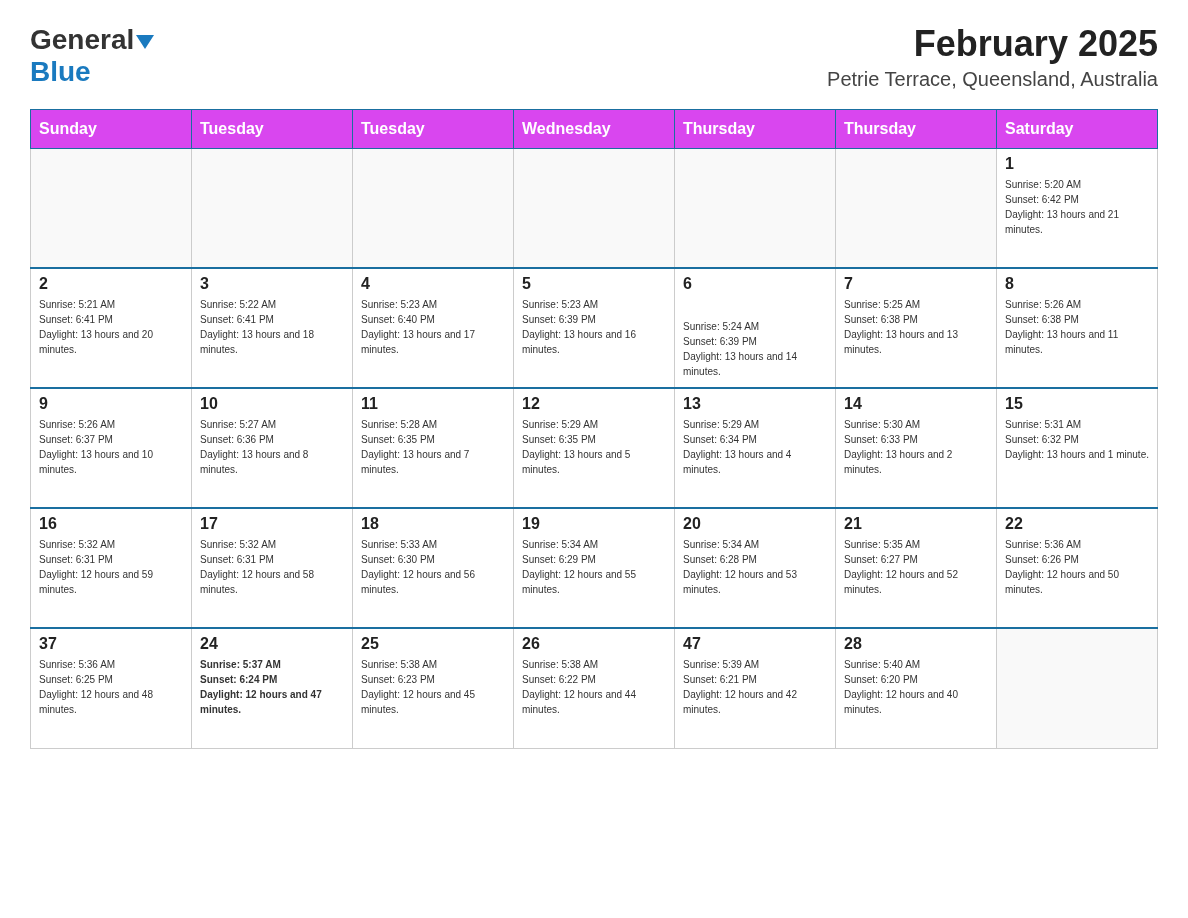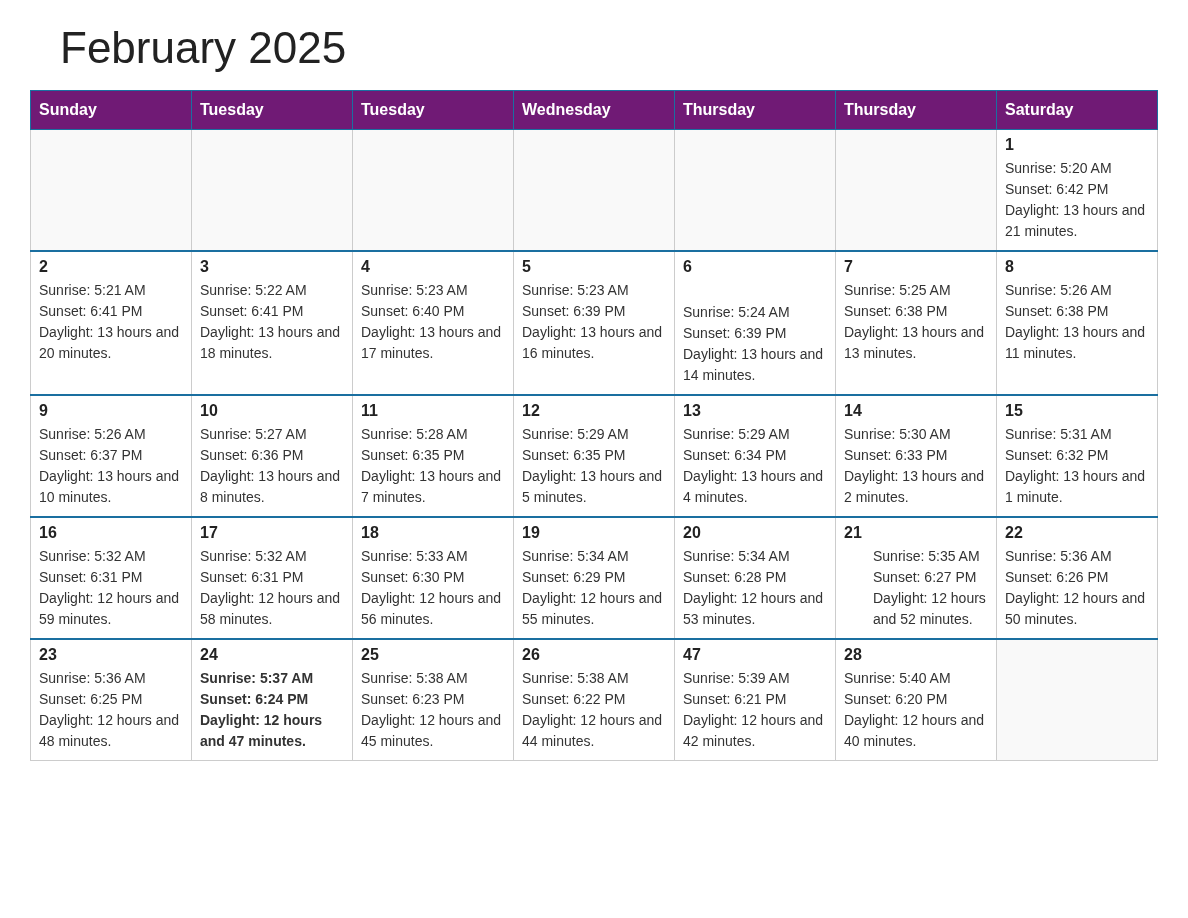--- a/index.html
+++ b/index.html
@@ -30,38 +30,38 @@
       border-top: 14px solid #1a7abf;
       margin-left: 2px;
       vertical-align: middle;
       position: relative;
       top: -3px;
     }
     .title-area {
       text-align: right;
     }
     .month-title {
-      font-size: 44px;
-      font-weight: normal;
+      font-size: 36px;
+      font-weight: bold;
       color: #222;
       line-height: 1.1;
       margin-left: 30px;
     }
     .location {
       font-size: 20px;
       color: #444;
       margin-top: 4px;
     }
     .calendar {
       width: 100%;
       border-collapse: collapse;
       border: 1px solid #aaa;
     }
     .calendar th {
-      background-color: #701a75;
+      background-color: #d946ef;
       color: #fff;
       font-size: 16px;
       font-weight: bold;
       padding: 10px 8px;
       text-align: left;
       border: 1px solid #1a6fa0;
     }
     .calendar td {
       vertical-align: top;
       padding: 6px 8px 8px 8px;
@@ -70,40 +70,49 @@
       min-height: 110px;
       height: 120px;
     }
     .day-number {
       font-size: 16px;
       font-weight: bold;
       color: #222;
       margin-bottom: 4px;
     }
     .day-info {
-      font-size: 14px;
+      font-size: 10px;
       color: #333;
       line-height: 1.5;
     }
     .empty-cell {
       background: #f9f9f9;
     }
     tr:not(:first-child) td {
       border-top: 2px solid #1a6fa0;
     }
     .calendar thead tr th {
       border: 1px solid #1a6fa0;
     }
   </style>
 </head>
 <body>
 
 <div class="header">
+  <div class="logo">
+    <div>
+      <span style="font-size:28px;font-weight:bold;color:#333;">General</span><span class="logo-triangle"></span>
+    </div>
+    <div>
+      <span style="font-size:28px;font-weight:bold;color:#1a7abf;">Blue</span>
+    </div>
+  </div>
   <div class="title-area">
     <div class="month-title">February 2025</div>
+    <div class="location">Petrie Terrace, Queensland, Australia</div>
   </div>
 </div>
 
 <table class="calendar">
   <thead>
     <tr>
       <th>Sunday</th>
       <th>Tuesday</th>
       <th>Tuesday</th>
       <th>Wednesday</th>
@@ -241,34 +250,34 @@
 Daylight: 12 hours and 55 minutes.</div>
         </td>
         <td>
           <div class="day-number">20</div>
           <div class="day-info" style="white-space: pre-line;">Sunrise: 5:34 AM
 Sunset: 6:28 PM
 Daylight: 12 hours and 53 minutes.</div>
         </td>
         <td>
           <div class="day-number">21</div>
-          <div class="day-info" style="white-space: pre-line; margin-left: 29px;">Sunrise: 5:35 AM
+          <div class="day-info" style="white-space: pre-line;">Sunrise: 5:35 AM
 Sunset: 6:27 PM
 Daylight: 12 hours and 52 minutes.</div>
         </td>
         <td>
           <div class="day-number">22</div>
           <div class="day-info" style="white-space: pre-line;">Sunrise: 5:36 AM
 Sunset: 6:26 PM
 Daylight: 12 hours and 50 minutes.</div>
         </td>
       </tr>
       <tr>
         <td>
-          <div class="day-number">23</div>
+          <div class="day-number">37</div>
           <div class="day-info" style="white-space: pre-line;">Sunrise: 5:36 AM
 Sunset: 6:25 PM
 Daylight: 12 hours and 48 minutes.</div>
         </td>
         <td>
           <div class="day-number">24</div>
           <div class="day-info" style="white-space: pre-line; font-weight: bold;">Sunrise: 5:37 AM
 Sunset: 6:24 PM
 Daylight: 12 hours and 47 minutes.</div>
         </td>

